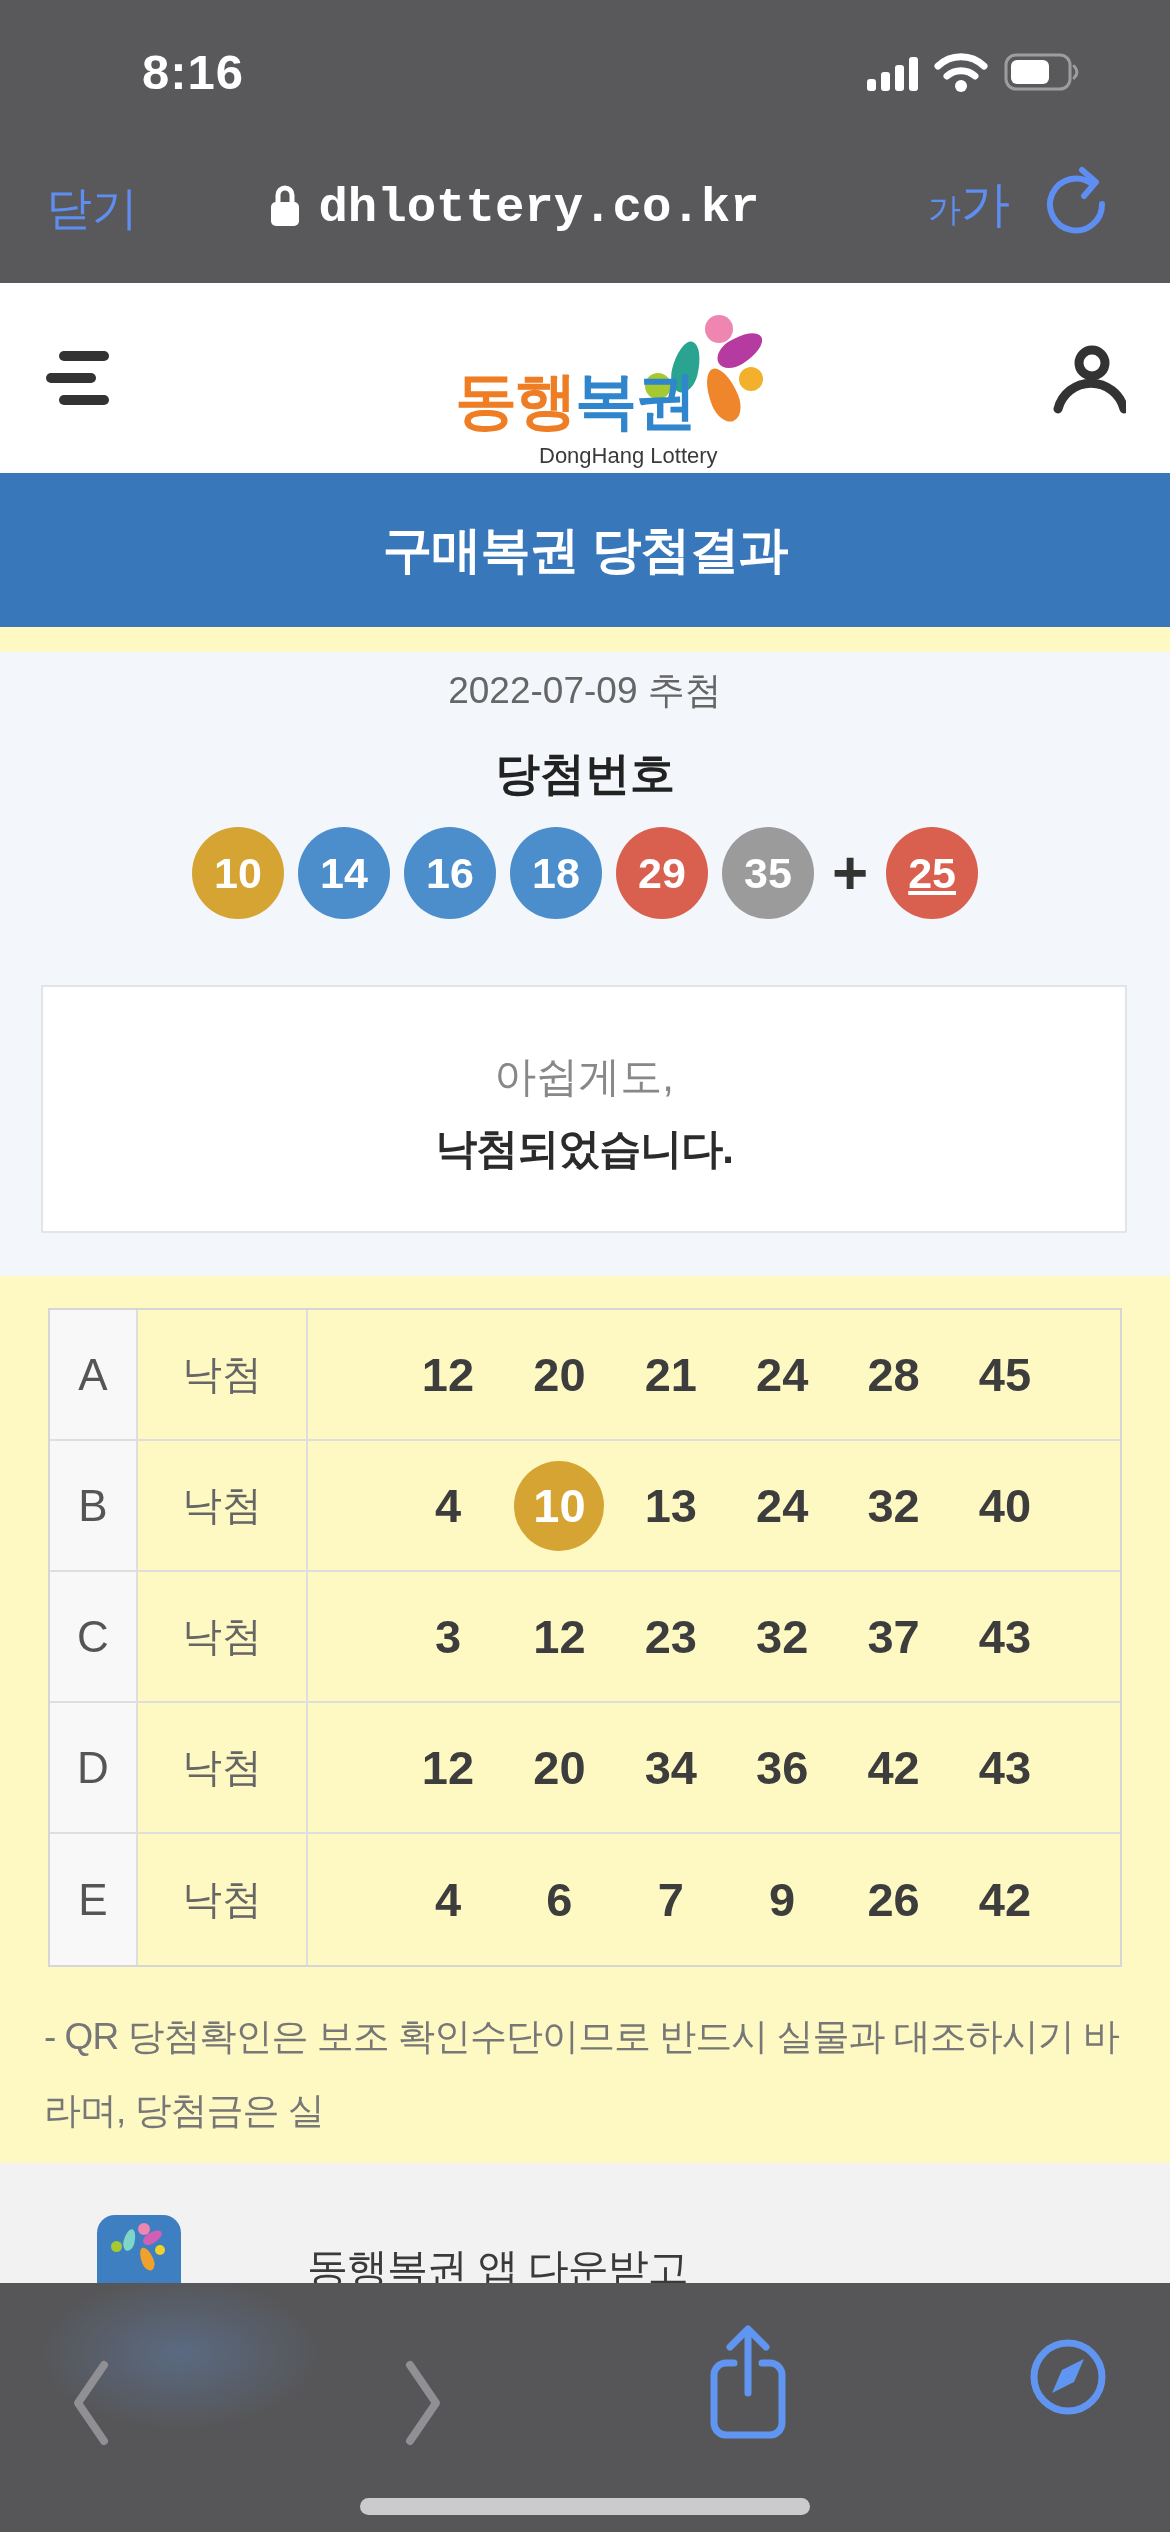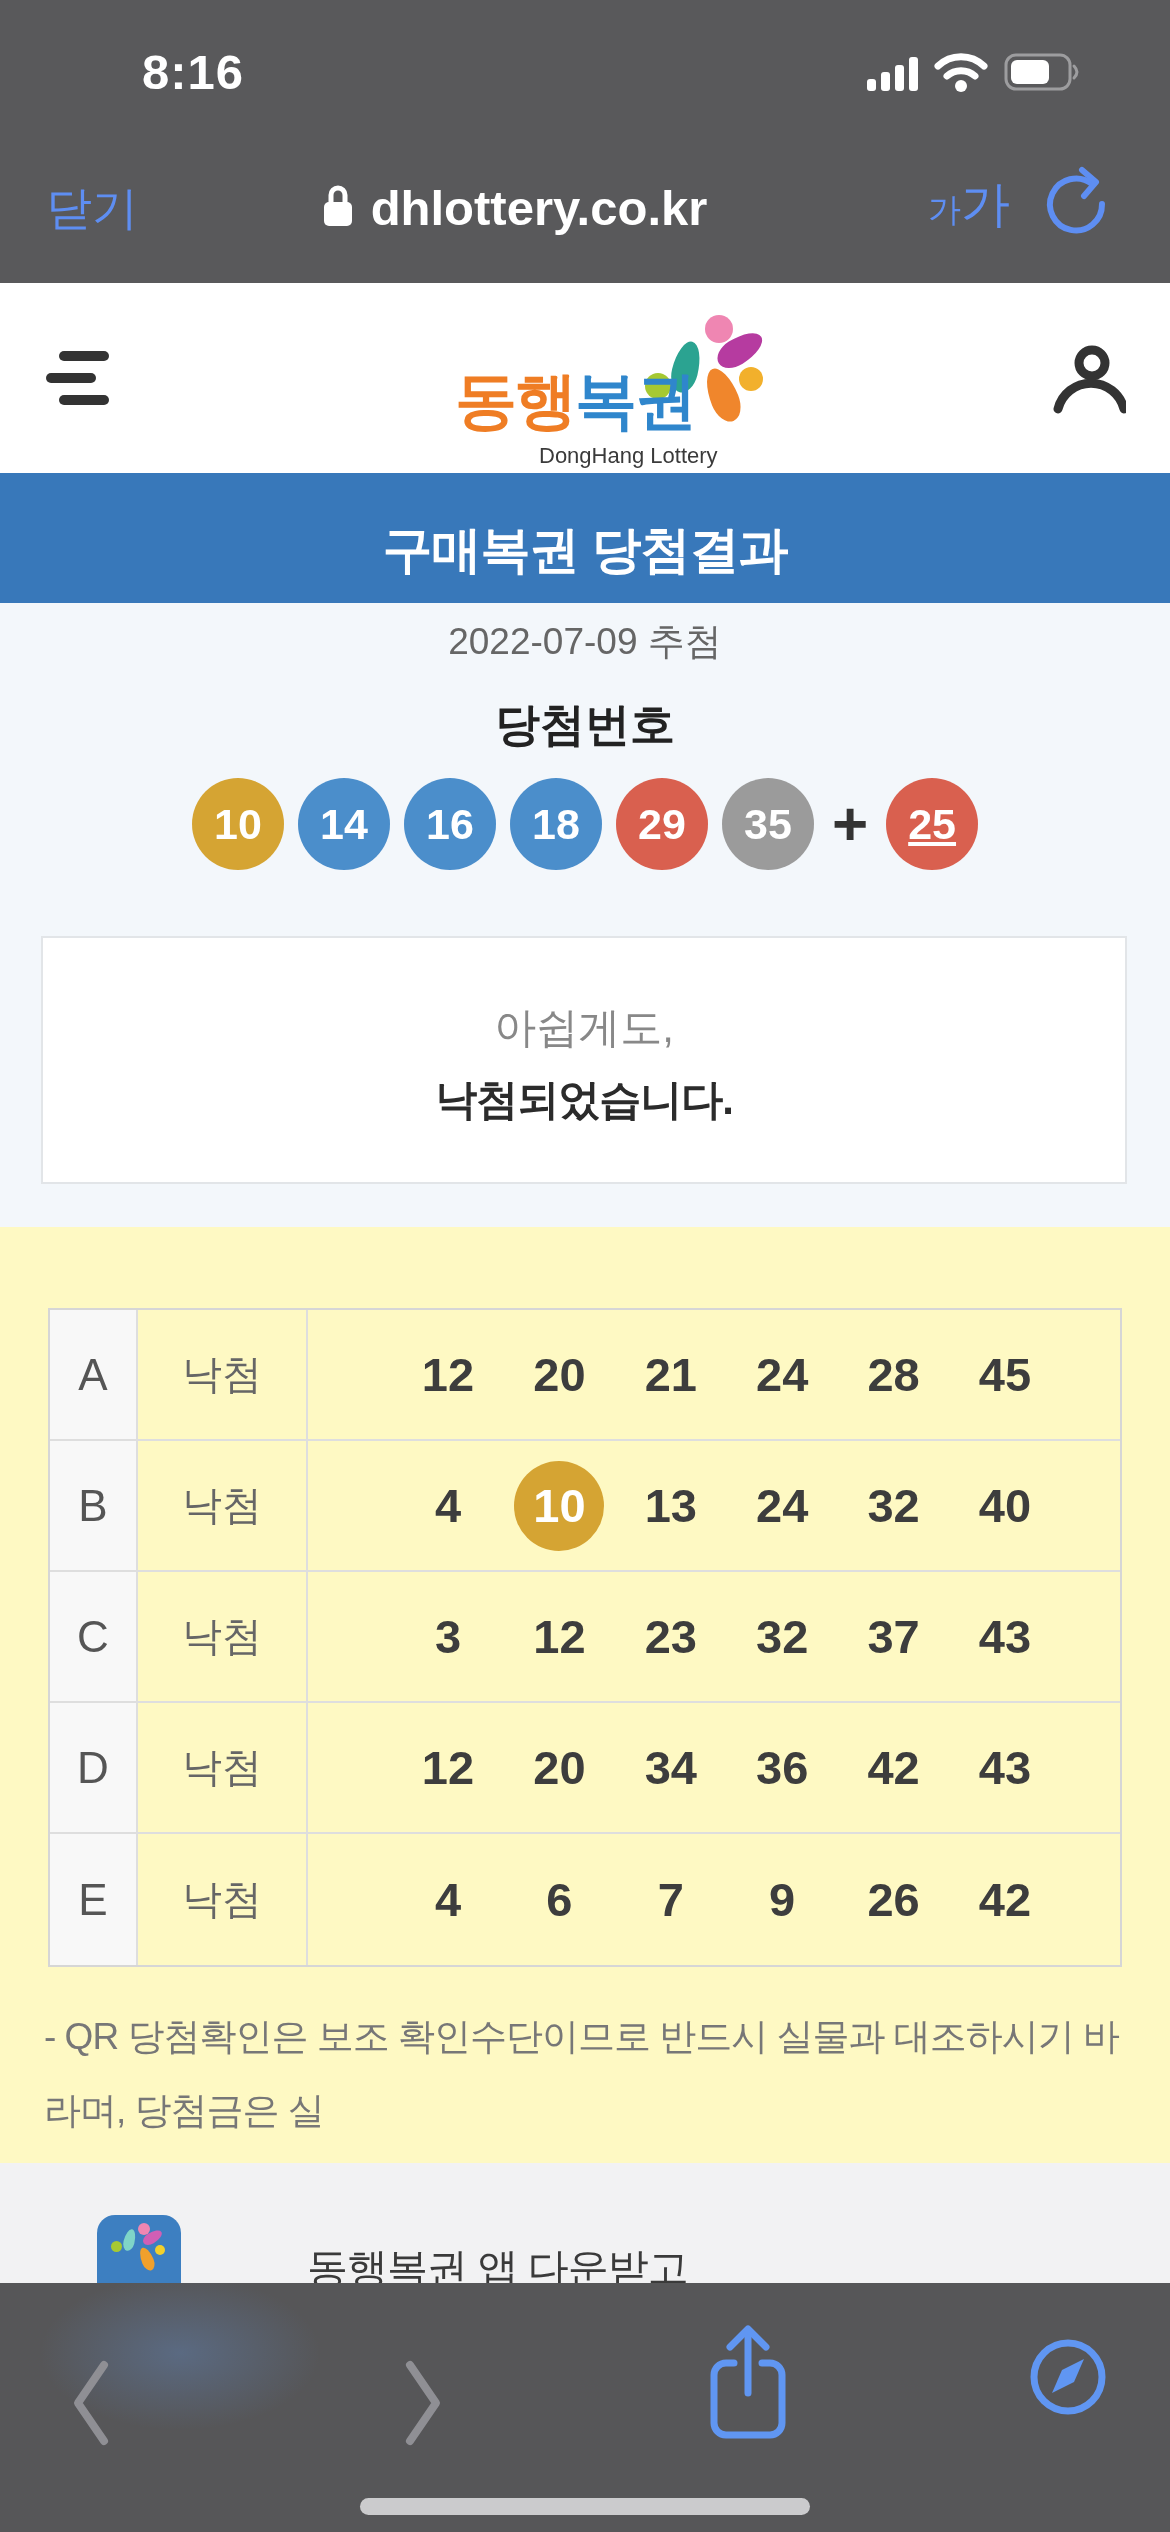--- a/index.html
+++ b/index.html
@@ -10,21 +10,21 @@
   
   .top-chrome { position:absolute; left:0; top:0; width:1170px; height:283px; background:#59595b; }
   .status-time { position:absolute; left:108px; top:44px; width:170px; text-align:center;
                  color:#fff; font-size:49px; font-weight:600; letter-spacing:1px; }
   .status-icons { position:absolute; right:88px; top:52px; display:flex; align-items:center; gap:16px; }
   .sig { display:flex; align-items:flex-end; gap:5px; height:34px; }
   .sig i { display:block; width:9px; background:#fff; border-radius:3px; }
   .url-row { position:absolute; left:0; top:158px; width:1170px; height:100px; }
   .close-btn { position:absolute; left:46px; top:20px; color:#5e8ef2; font-size:46px; }
   .url-center { position:absolute; left:0; top:0; width:1028px; height:100px;
-                display:flex; align-items:center; justify-content:center; gap:16px; }
+                display:flex; align-items:center; justify-content:center; gap:16px;font-family:Liberation Mono, monospace; }
   .url-text { color:#fff; font-size:49px; font-weight:600; }
   .textsize-btn { position:absolute; right:160px; top:14px; color:#5e8ef2; }
   .textsize-btn .sm { font-size:33px; }
   .textsize-btn .lg { font-size:49px; }
   .reload-btn { position:absolute; right:56px; top:8px; }
 
   
   .site-header { position:absolute; left:0; top:283px; width:1170px; height:190px; background:#fff; }
   .menu-btn { position:absolute; left:46px; top:68px; width:66px; height:56px; }
   .menu-btn i { position:absolute; height:10px; width:50px; background:#333; border-radius:5px; }
@@ -41,21 +41,21 @@
   .logo-blue { color:#2f86cc; }
   .logo-sub { position:absolute; left:84px; bottom:2px; font-size:22px; color:#3a3a3a; white-space:nowrap; }
   .user-btn { position:absolute; right:44px; top:58px; }
 
   
   .banner { position:absolute; left:0; top:473px; width:1170px; height:154px; background:#3878ba;
             display:flex; align-items:center; justify-content:center; }
   .banner-title { color:#fff; font-size:50px; font-weight:bold; letter-spacing:-1px; }
 
   
-  .light-sec { position:absolute; left:0; top:603px; width:1170px; height:624px; background:#f3f7fb; }
+  .light-sec { position:absolute; left:0; top:652px; width:1170px; height:624px; background:#f3f7fb; }
   .draw-date { position:absolute; left:0; top:14px; width:100%; text-align:center; font-size:37px; color:#666; }
   .num-title { position:absolute; left:0; top:92px; width:100%; text-align:center; font-size:45px; font-weight:bold; color:#222; }
   .balls { position:absolute; left:0; top:175px; width:100%; height:92px;
            display:flex; align-items:center; justify-content:center; gap:14px; }
   .ball { width:92px; height:92px; border-radius:50%; color:#fff; font-size:43px; font-weight:bold;
           display:flex; align-items:center; justify-content:center; }
   .plus { font-size:62px; font-weight:bold; color:#333; margin:0 4px; line-height:92px; }
   .result-card { position:absolute; left:41px; top:333px; width:1086px; height:248px;
                  background:#fff; border:2px solid #e2e5e8; text-align:center; }
   .result-line1 { margin-top:62px; font-size:42px; color:#888; }

